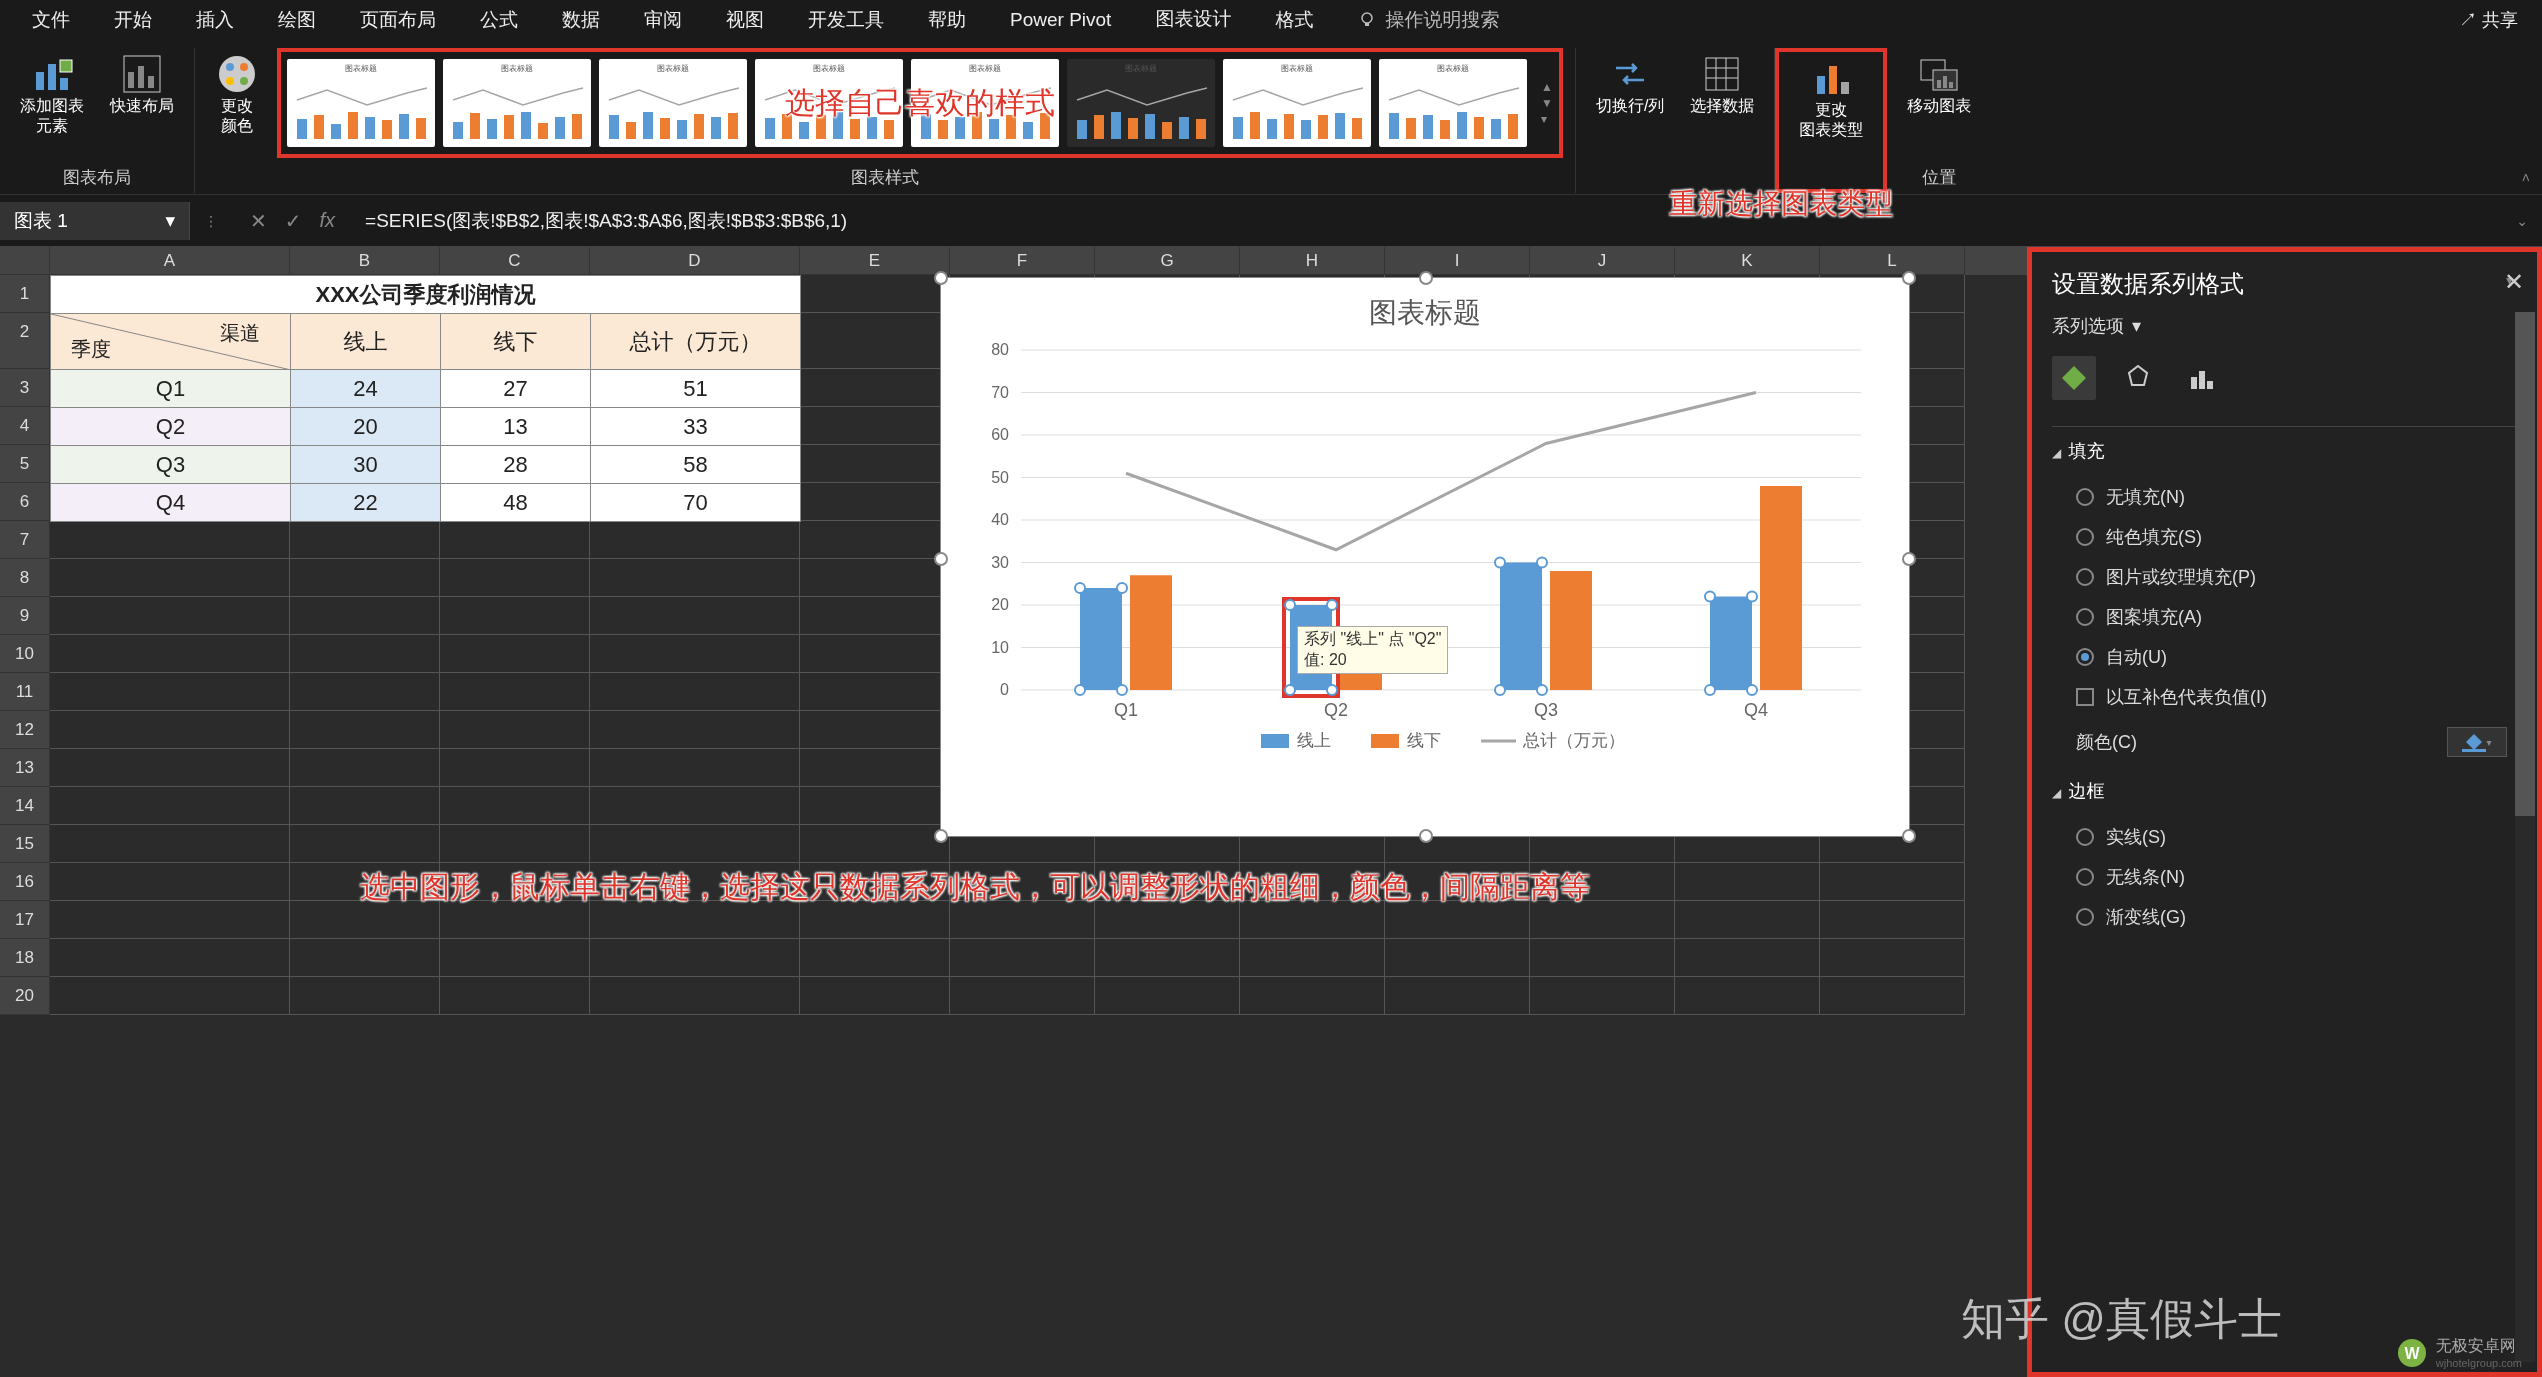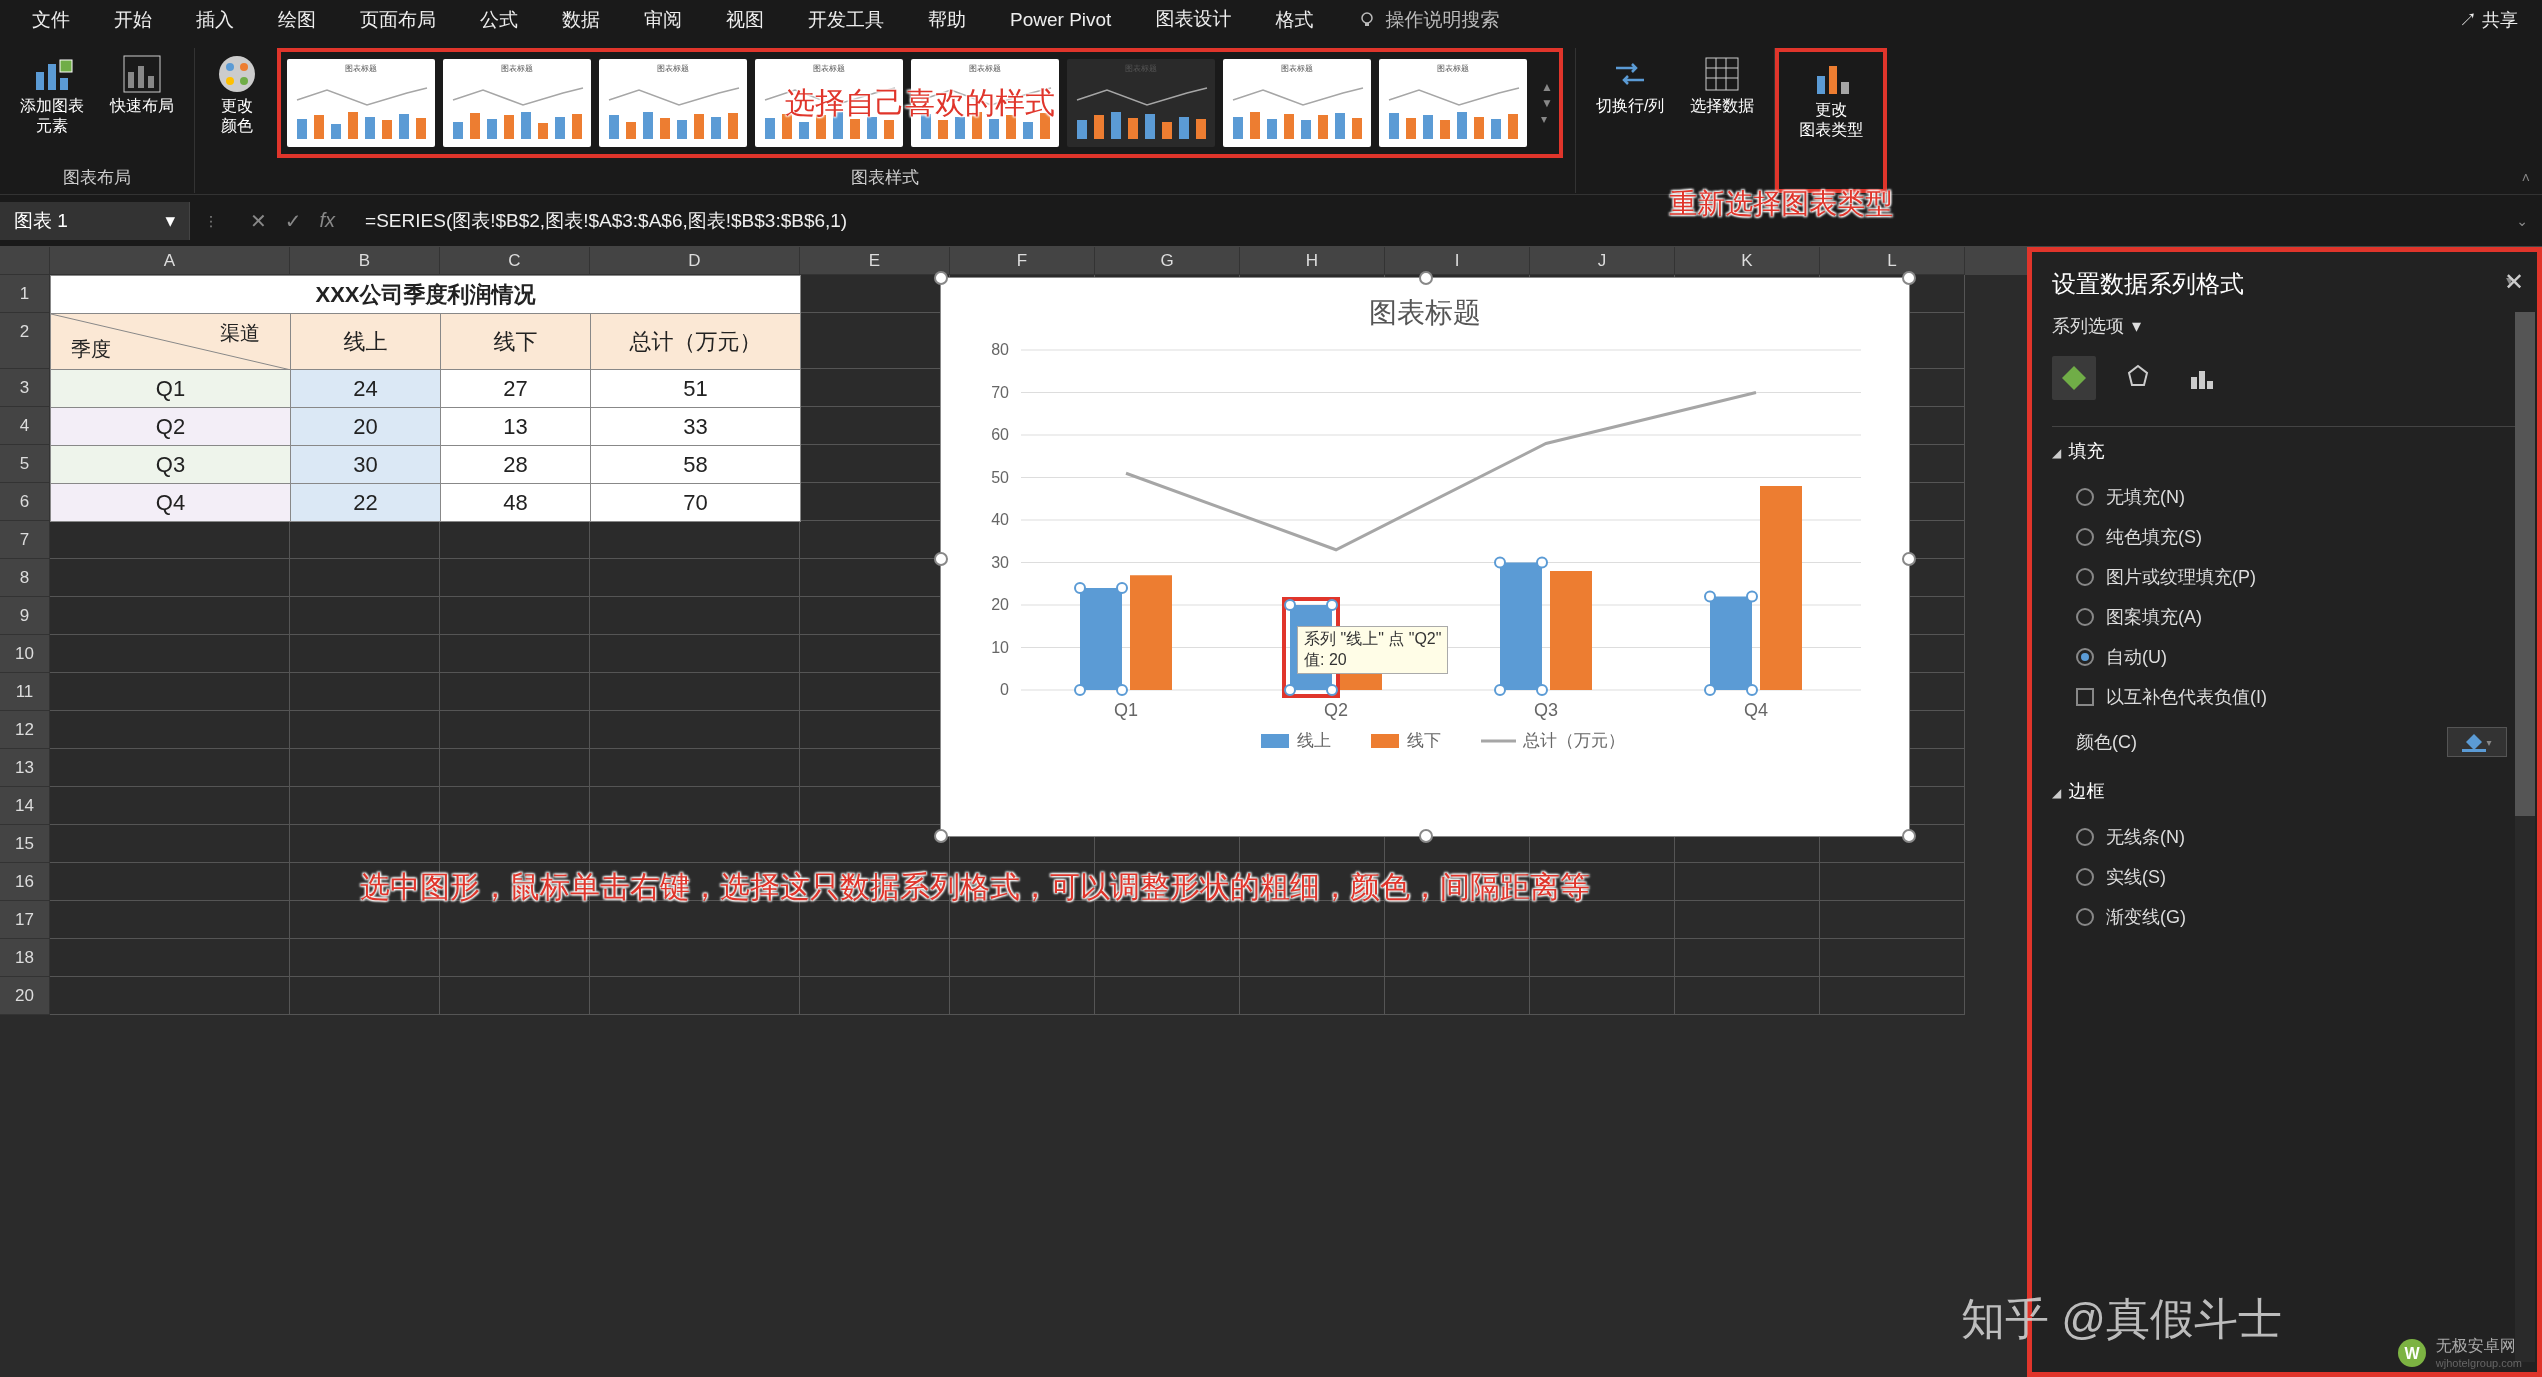--- a/index.html
+++ b/index.html
@@ -338,20 +338,37 @@
               <rect x="32" y="26" width="8" height="12" fill="#a5a5a5"></rect>
             </svg>
           </span>
         <span class="rib-label">更改
 图表类型</span>
       </div>
     </div>
     <div class="annotation-bottom" style="left:-110px;bottom:-34px;font-size:28px;white-space:nowrap">重新选择图表类型</div>
   </div>
 
+  <div class="ribbon-group" style="border-right:none">
+    <div class="group-btns">
+      <div class="rib-btn">
+        <span class="rib-icon">
+            <svg width="44" height="44">
+              <rect x="4" y="8" width="24" height="20" fill="none" stroke="#ccc"></rect>
+              <rect x="16" y="18" width="24" height="20" fill="#333" stroke="#ccc"></rect>
+              <rect x="20" y="28" width="4" height="8" fill="#888"></rect>
+              <rect x="26" y="24" width="4" height="12" fill="#888"></rect>
+              <rect x="32" y="30" width="4" height="6" fill="#888"></rect>
+            </svg>
+          </span>
+        <span class="rib-label">移动图表</span>
+      </div>
+    </div>
+    <div class="group-label">位置</div>
+  </div>
   <span style="position:absolute;right:12px;bottom:8px;color:#888">˄</span>
 </div>
 
 <div class="formulabar">
   <div class="namebox">
       <span>图表 1</span>
       <span class="dd">▾</span>
     </div>
   <span style="padding:0 14px;color:#888">⋮</span>
   <div class="fb-icons">
@@ -841,25 +858,25 @@
             <path d="M4 10 L12 2 L20 10 L12 18 Z" fill="#5b9bd5"></path>
             <rect x="0" y="17" width="24" height="3" fill="#5b9bd5"></rect>
           </svg> 
           <span style="color:#888;font-size:10px">▾</span>
         </span>
     </div>
     <div class="pane-section">边框</div>
     <div id="border-opts">
         <div class="pane-opt">
           <span class="radio"></span>
-          <span>无线条(N)</span>
+          <span>实线(S)</span>
         </div>
         <div class="pane-opt">
           <span class="radio"></span>
-          <span>实线(S)</span>
+          <span>无线条(N)</span>
         </div>
         <div class="pane-opt">
           <span class="radio"></span>
           <span>渐变线(G)</span>
         </div>
       </div>
     <div class="pane-scroll">
         <div class="pane-thumb"></div>
       </div>
   </div>

